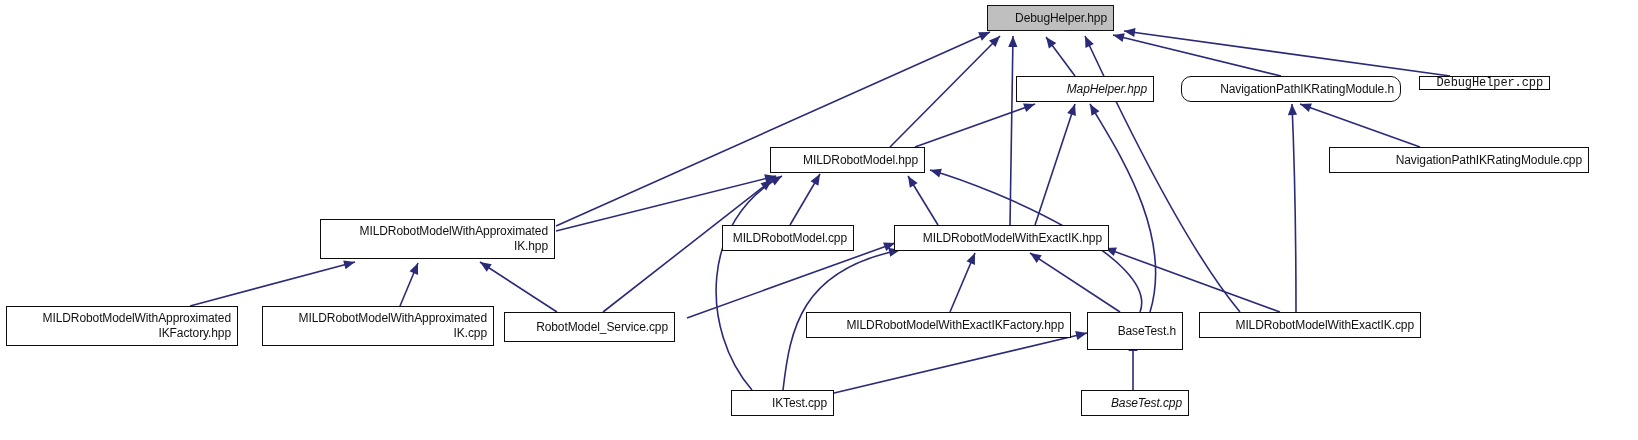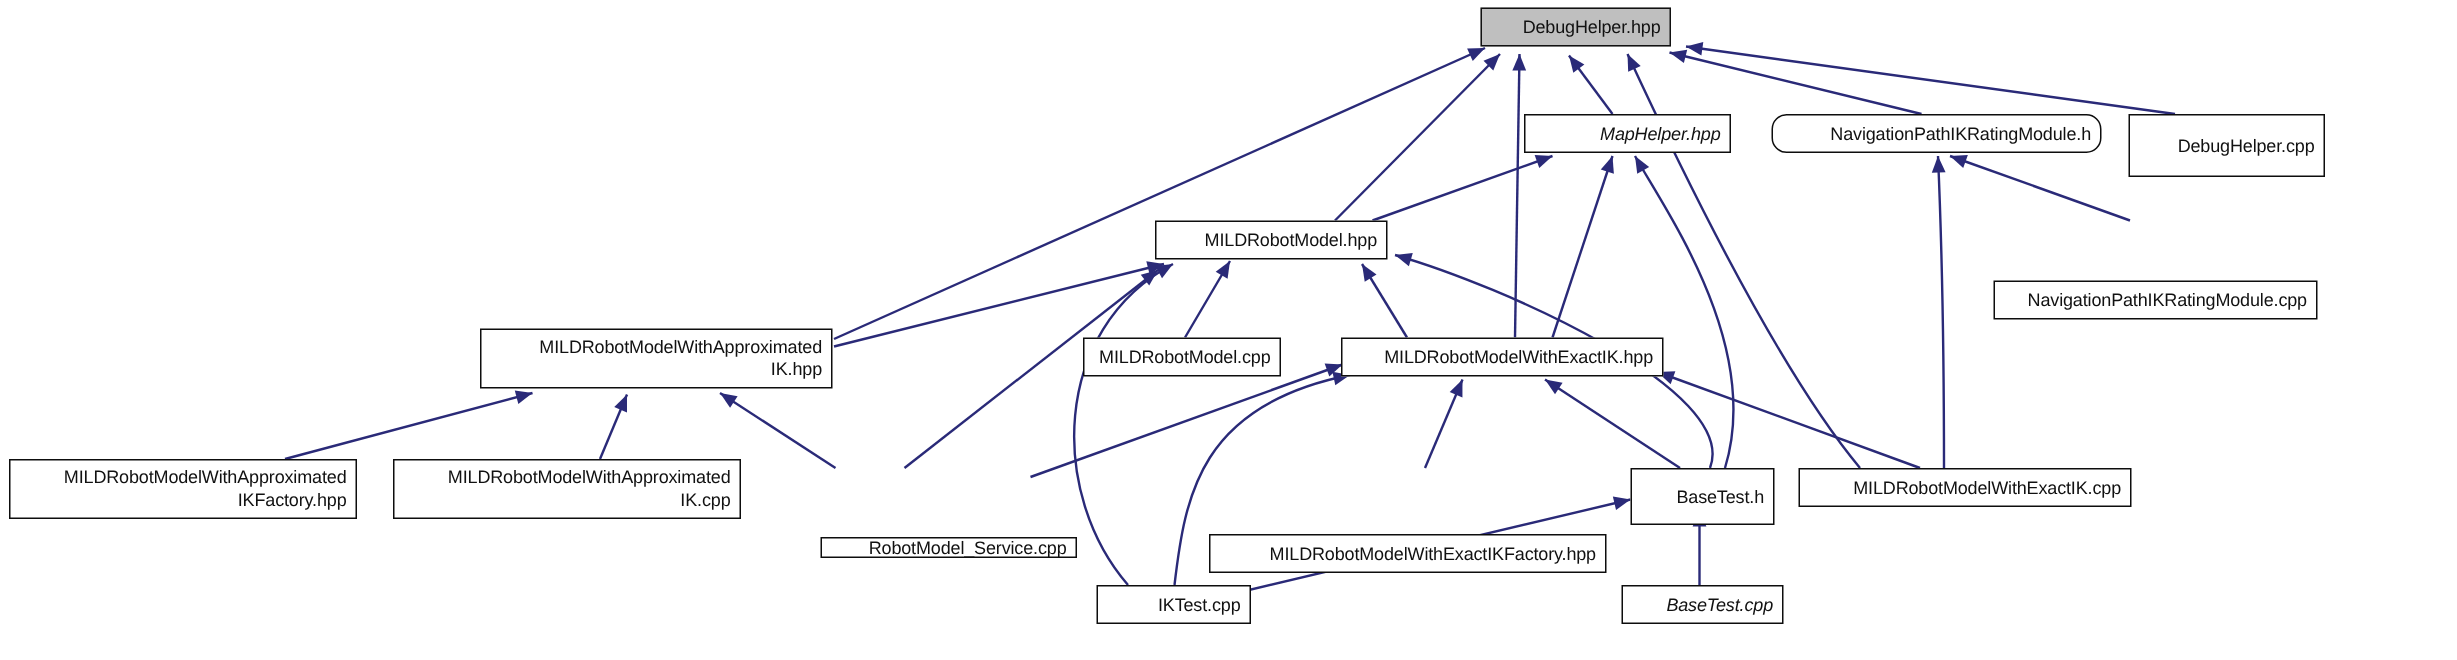--- a/index.html
+++ b/index.html
@@ -121,32 +121,32 @@
       <path d="M 813,398 L 1087,333" class="edge-line"></path>
       <polygon points="1087,333 1077.3587996701663,340.01478839310323 1075.235269933085,331.0632174999174" class="arrow-head"></polygon>
       <path d="M 1133,390 L 1133,340" class="edge-line"></path>
       <polygon points="1133,340 1137.6,351 1128.4,351" class="arrow-head"></polygon>
     </svg>
 
   <div id="nodes-layer">
       <div class="graph-node root-node" style="left: 987px; top: 5px; width: 127px; height: 26px;"><span class="node-label">DebugHelper.hpp</span></div>
       <div class="graph-node" style="left: 1016px; top: 76px; width: 138px; height: 26px; font-style: italic;"><span class="node-label">MapHelper.hpp</span></div>
       <div class="graph-node" style="left: 1181px; top: 76px; width: 220px; height: 26px; border-radius: 10px;"><span class="node-label">NavigationPathIKRatingModule.h</span></div>
-      <div class="graph-node" style="left: 1419px; top: 76px; width: 131px; height: 42px;"><span class="node-label">DebugHelper.cpp</span></div>
-      <div class="graph-node" style="left: 1329px; top: 147px; width: 216px; height: 26px; margin-top: 40px;"><span class="node-label">NavigationPathIKRatingModule.cpp</span></div>
+      <div class="graph-node" style="left: 1419px; top: 76px; width: 131px; height: 14px; font-family: Liberation Mono, monospace;"><span class="node-label">DebugHelper.cpp</span></div>
+      <div class="graph-node" style="left: 1329px; top: 147px; width: 260px; height: 26px;"><span class="node-label">NavigationPathIKRatingModule.cpp</span></div>
       <div class="graph-node" style="left: 770px; top: 147px; width: 155px; height: 26px;"><span class="node-label">MILDRobotModel.hpp</span></div>
       <div class="graph-node" style="left: 320px; top: 219px; width: 235px; height: 40px;"><span class="node-label">MILDRobotModelWithApproximated
 IK.hpp</span></div>
       <div class="graph-node" style="left: 722px; top: 225px; width: 132px; height: 26px;"><span class="node-label">MILDRobotModel.cpp</span></div>
       <div class="graph-node" style="left: 894px; top: 225px; width: 215px; height: 26px;"><span class="node-label">MILDRobotModelWithExactIK.hpp</span></div>
       <div class="graph-node" style="left: 6px; top: 306px; width: 232px; height: 40px;"><span class="node-label">MILDRobotModelWithApproximated
 IKFactory.hpp</span></div>
       <div class="graph-node" style="left: 262px; top: 306px; width: 232px; height: 40px;"><span class="node-label">MILDRobotModelWithApproximated
 IK.cpp</span></div>
-      <div class="graph-node" style="left: 547px; top: 312px; width: 171px; height: 14px; margin-top: 46px;"><span class="node-label">RobotModel_Service.cpp</span></div>
-      <div class="graph-node" style="left: 806px; top: 312px; width: 265px; height: 26px; margin-top: 44px;"><span class="node-label">MILDRobotModelWithExactIKFactory.hpp</span></div>
+      <div class="graph-node" style="left: 504px; top: 312px; width: 171px; height: 30px;"><span class="node-label">RobotModel_Service.cpp</span></div>
+      <div class="graph-node" style="left: 806px; top: 312px; width: 265px; height: 26px;"><span class="node-label">MILDRobotModelWithExactIKFactory.hpp</span></div>
       <div class="graph-node" style="left: 1087px; top: 312px; width: 96px; height: 38px;"><span class="node-label">BaseTest.h</span></div>
       <div class="graph-node" style="left: 1199px; top: 312px; width: 222px; height: 26px;"><span class="node-label">MILDRobotModelWithExactIK.cpp</span></div>
       <div class="graph-node" style="left: 731px; top: 390px; width: 103px; height: 26px;"><span class="node-label">IKTest.cpp</span></div>
       <div class="graph-node" style="left: 1081px; top: 390px; width: 108px; height: 26px; font-style: italic;"><span class="node-label">BaseTest.cpp</span></div>
     </div>
 
 </div>
 
 </body></html>

